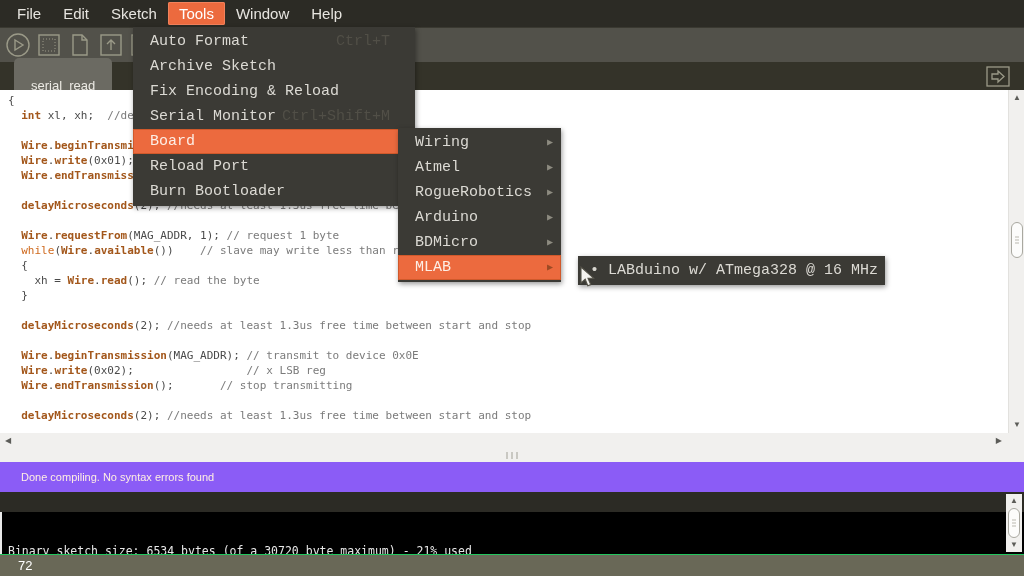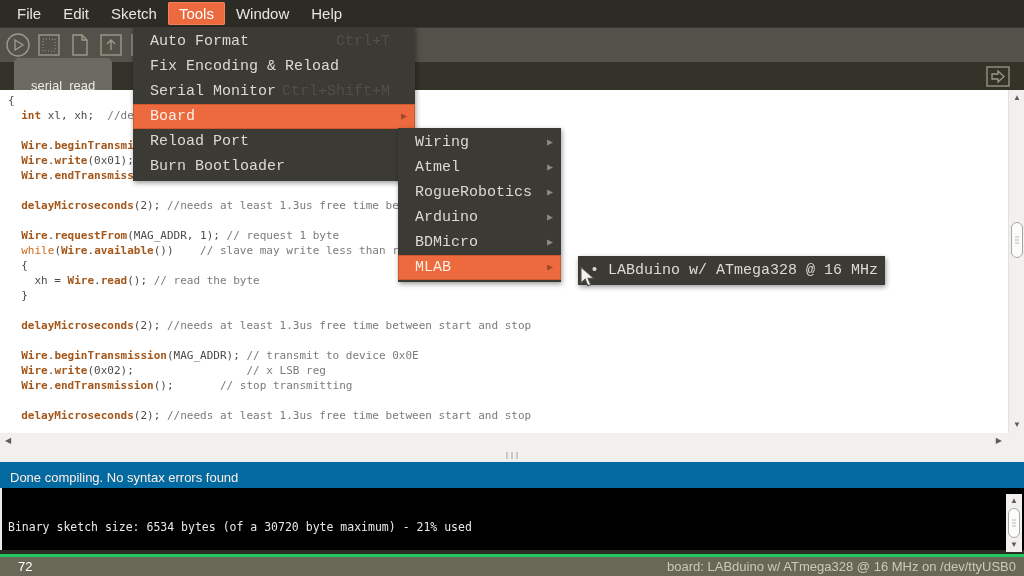--- a/index.html
+++ b/index.html
@@ -49,29 +49,29 @@
   .grip { position:absolute; left:50%; top:50%; transform:translate(-50%,-50%);
           display:flex; flex-direction:column; gap:2px; }
   .grip i { display:block; width:4px; height:1px; background:#b9b8b0; }
 
   .resize-strip { position:absolute; left:0; top:449px; width:1024px; height:13px; background:#f1f0ee; }
   .handle { position:absolute; left:50%; top:3px; transform:translateX(-50%); display:flex; gap:3px; }
   .handle i { display:block; width:2px; height:7px; background:#c9c8c2; }
 
   
   .status { position:absolute; left:0; top:462px; width:1024px; height:30px;
-            background:#0369a1; color:#ffeee4; font-size:13px;
-            display:flex; align-items:center; padding-left:10px; }
-  .console { position:absolute; left:0; top:488px; width:1024px; height:62px;
+            background:#8b5cf6; color:#ffeee4; font-size:11px;
+            display:flex; align-items:center; padding-left:21px; }
+  .console { position:absolute; left:0; top:512px; width:1024px; height:62px;
              background:#000; border-left:2px solid #e9e9e9; }
   .console .line { position:absolute; left:6px; top:32px; color:#e8e8e8;
                    font-family:"DejaVu Sans Mono", monospace; font-size:11.5px; white-space:pre; }
   .cscroll { position:absolute; left:1006px; top:494px; width:16px; height:58px; background:#f1f0ee; }
   .footer { position:absolute; left:0; top:554px; width:1024px; height:22px;
-            background:#696857; border-top:3px solid #22c55e;
+            background:#696857; border-top:1px solid #22c55e;
             display:flex; align-items:center; justify-content:space-between;
             padding:0 8px 0 18px; }
   .footer .lineno { color:#ffffff; font-size:13px; }
   .footer .board  { color:#ccc9ba; font-size:13px; }
 
   
   .menu { position:absolute; background:#3b3a35; box-shadow:1px 2px 5px rgba(0,0,0,.4);
           padding:2px 0; z-index:20;font-family:Liberation Mono, monospace; }
   .menu-tools { left:133px; top:27px;  width:282px; }
   .menu-board { left:398px; top:128px; width:163px; }
@@ -189,25 +189,25 @@
           <i></i>
           <i></i>
           <i></i>
         </span>
     </div>
     <span class="sb-arrow" style="left:4px; bottom:3px;">▼</span>
   </div>
 
   <div class="footer">
     <span class="lineno">72</span>
-    <span class="board">board: LABduino w/ ATmega328 @ 16 MHz on /dev/ttyUSB0</span>
   </div>
 
   <div class="menu menu-tools">
       <div class="mi"><span>Auto Format</span><span class="shortcut">Ctrl+T</span></div>
+      <div class="mi"><span>Archive Sketch</span></div>
       <div class="mi"><span>Fix Encoding &amp; Reload</span></div>
       <div class="mi"><span>Serial Monitor</span><span class="shortcut">Ctrl+Shift+M</span></div>
       <div class="mi hl"><span>Board</span><span class="subarrow">▶</span></div>
       <div class="mi"><span>Reload Port</span><span class="subarrow">▶</span></div>
       <div class="mi"><span>Burn Bootloader</span><span class="subarrow">▶</span></div>
     </div>
   <div class="menu menu-board">
       <div class="mi"><span>Wiring</span><span class="subarrow">▶</span></div>
       <div class="mi"><span>Atmel</span><span class="subarrow">▶</span></div>
       <div class="mi"><span>RogueRobotics</span><span class="subarrow">▶</span></div>

